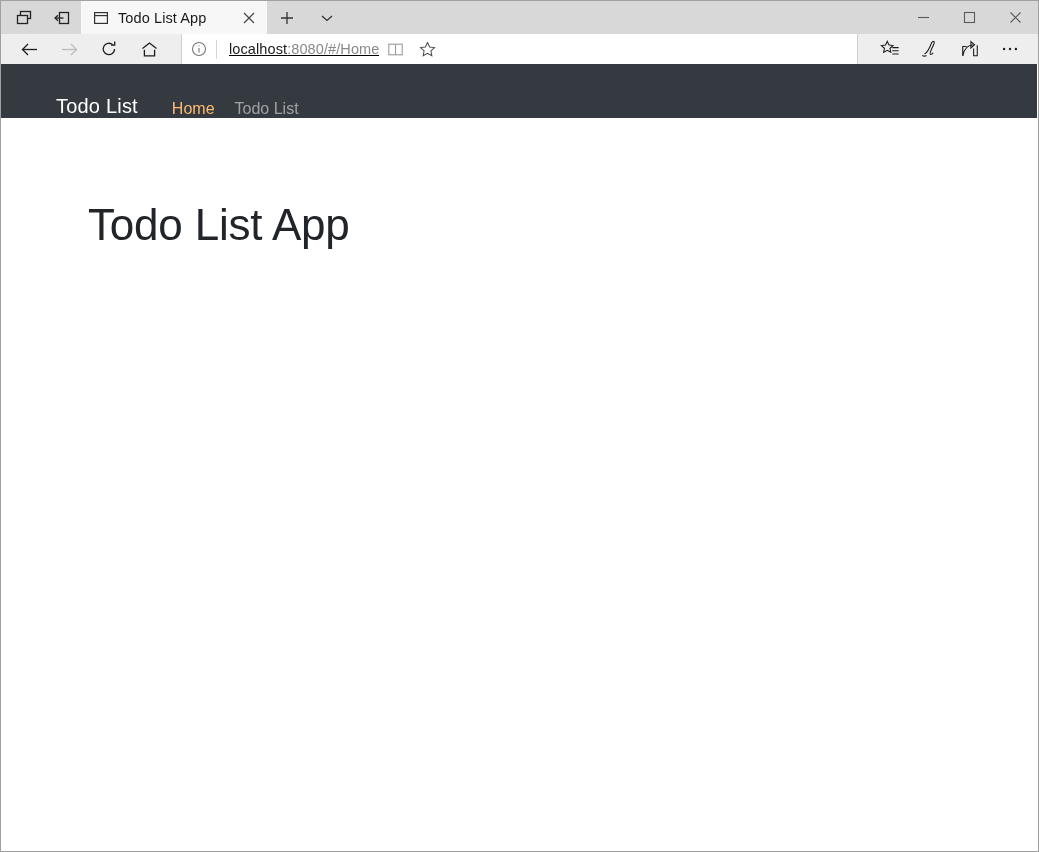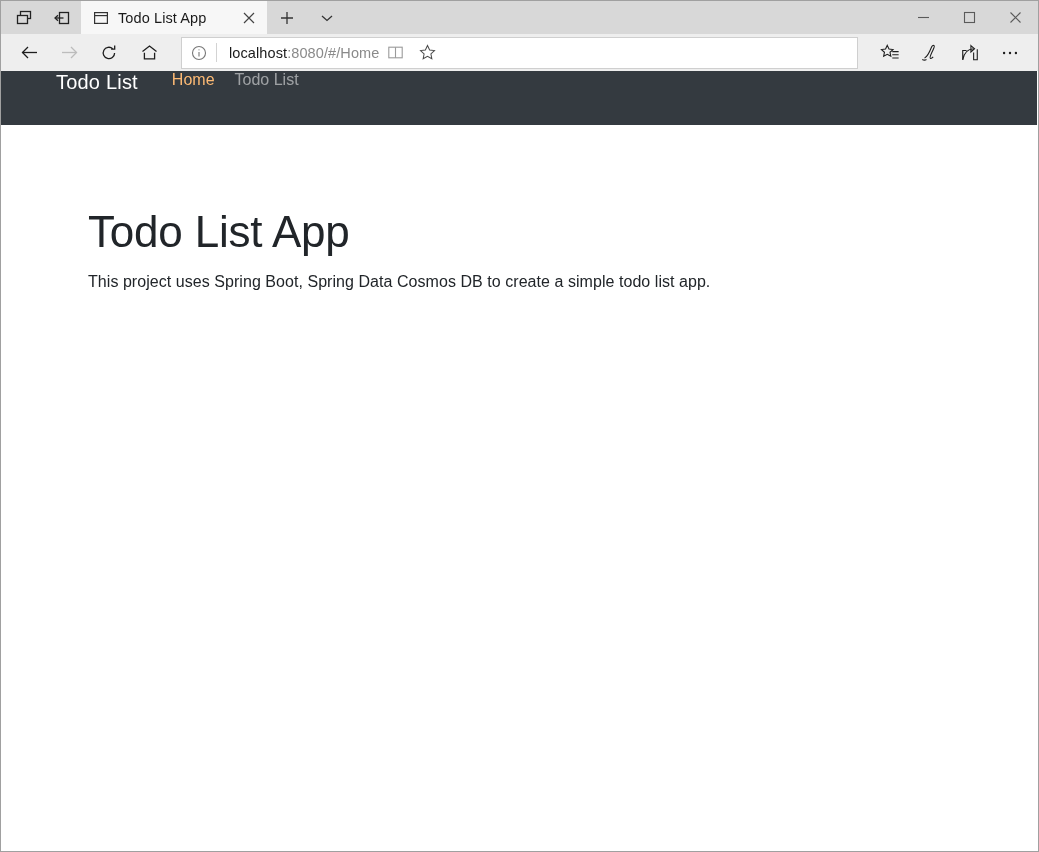--- a/index.html
+++ b/index.html
@@ -81,27 +81,28 @@
     align-items: stretch;
   }
   .wc {
     width: 46px;
     display: flex; align-items: center; justify-content: center;
     color: #5a5a5a;
   }
 
   
   #toolbar {
-    height: 37px;
+    height: 30px;
     background: #eeeeee;
     display: flex;
     align-items: center;
     flex: none;
     padding: 0 8px;
     gap: 0;
+    text-decoration: underline;
   }
   .navbtn {
     width: 40px; height: 36px;
     display: flex; align-items: center; justify-content: center;
     color: #1d1d1d;
   }
   .navbtn.disabled { color: #bcbcbc; }
 
   #addressbox {
     flex: 1;
@@ -157,21 +158,21 @@
     background: #ffffff;
     overflow: hidden;
     display: flex;
     flex-direction: column;
   }
 
   #navbar {
     height: 54px;
     background: #343a40;
     display: flex;
-    align-items: flex-start;
+    align-items: flex-end;
     flex: none;
     padding-left: 55px;
     margin-right: 1px;
   }
   #brand {
     font-size: 20px;
     color: #ffffff;
     letter-spacing: 0.2px;
     margin-right: 24px;
     white-space: nowrap;
@@ -360,16 +361,15 @@
     <div id="navbar">
       <div id="brand">Todo List</div>
       <div id="navlinks">
         <a class="navlink active">Home</a>
         <a class="navlink muted">Todo List</a>
       </div>
     </div>
 
     <div id="content">
       <h1 id="page-title">Todo List App</h1>
-      <p id="page-desc">This project uses Spring Boot, Spring Data Cosmos DB to create a simple todo list app.</p>
     </div>
   </div>
 </div>
 
 </body></html>

